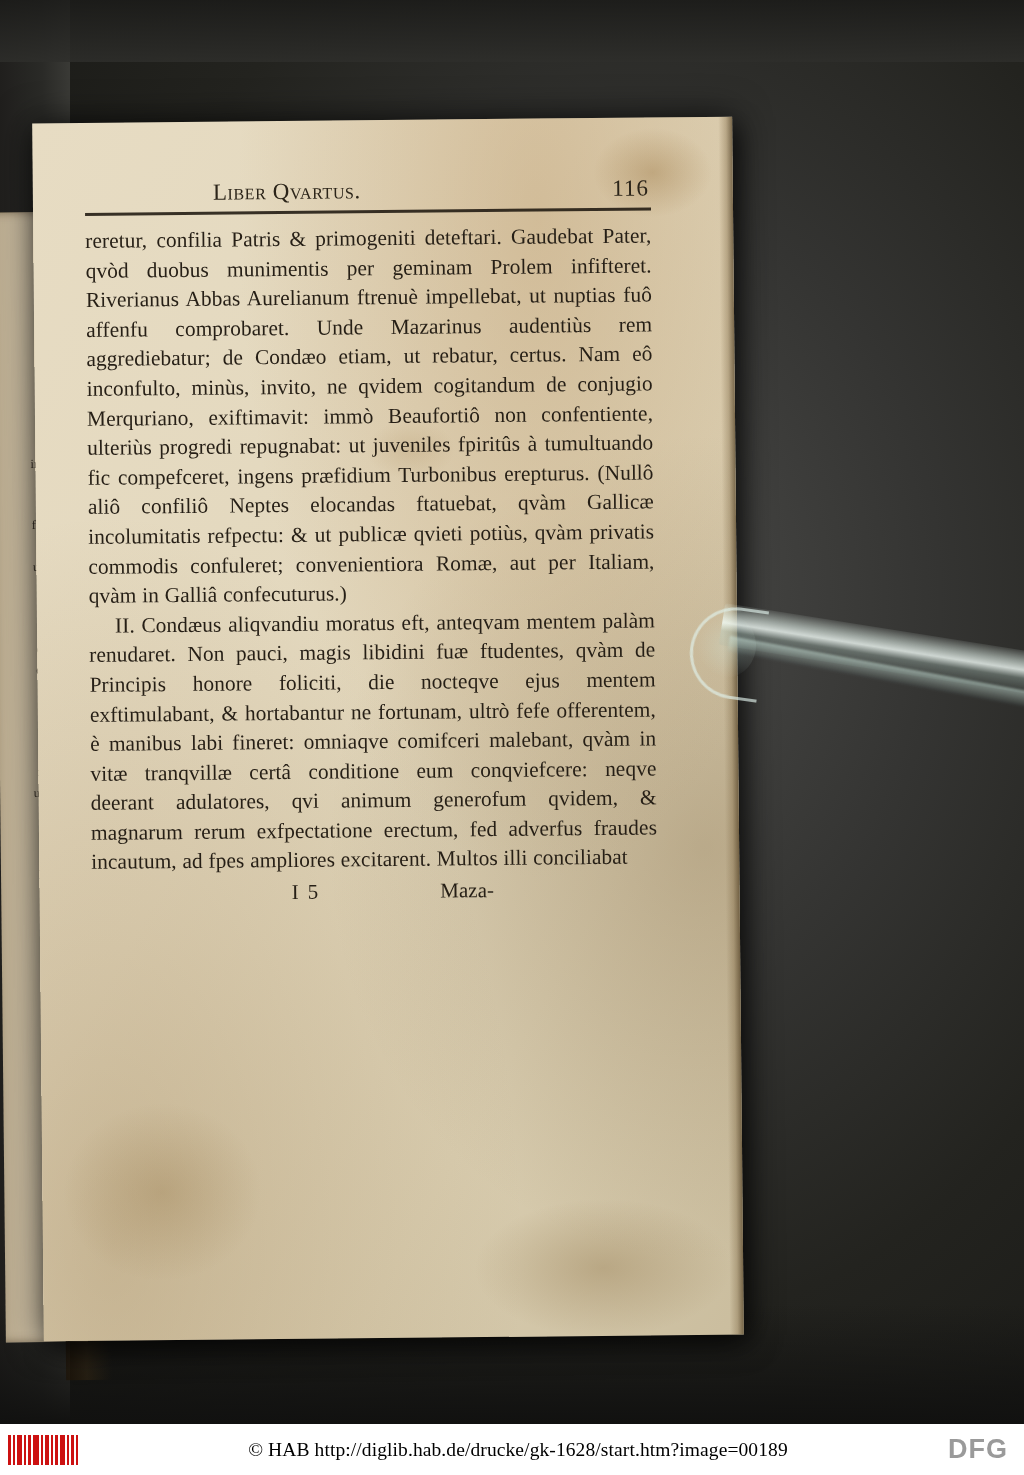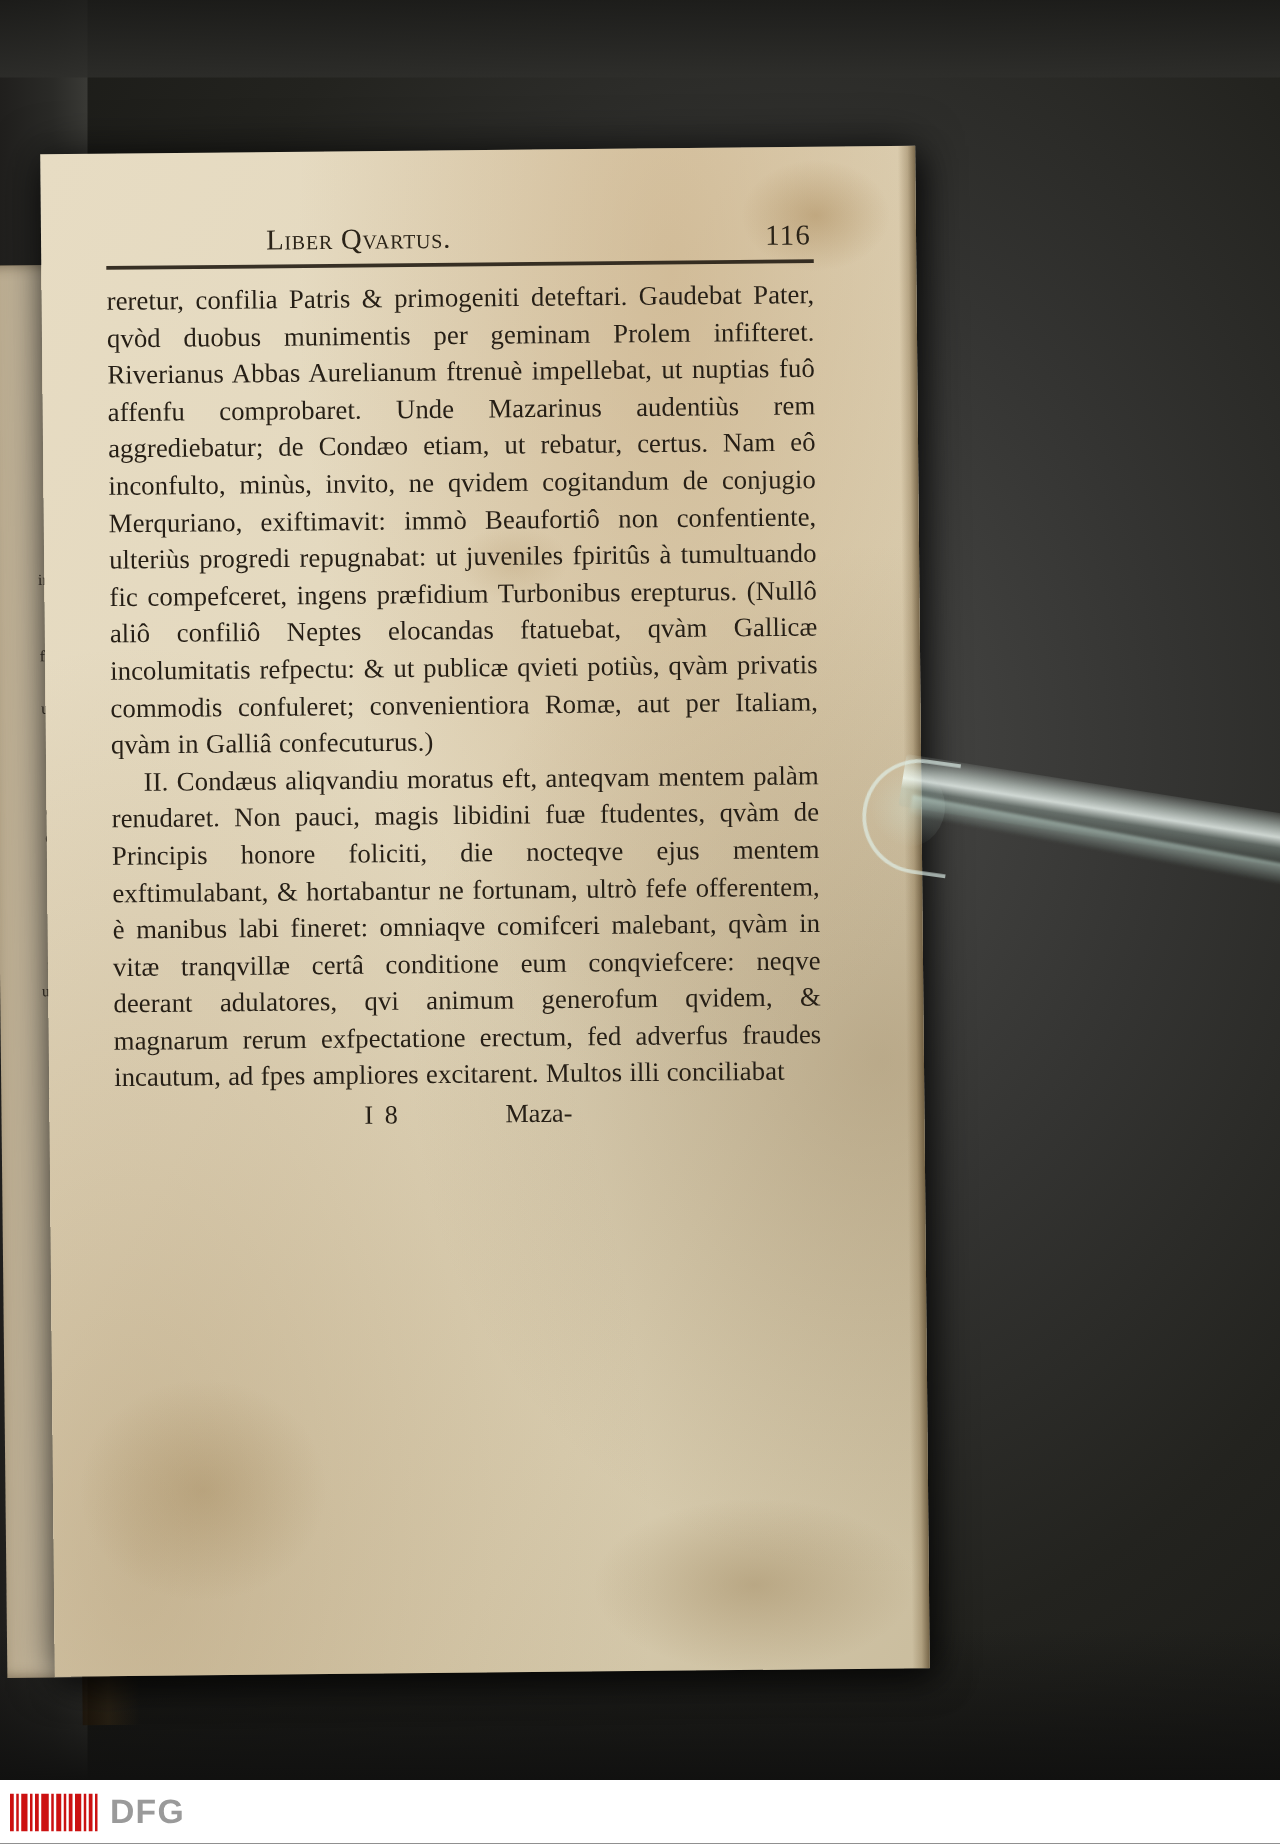--- a/index.html
+++ b/index.html
@@ -176,21 +176,21 @@
   #body-text p { margin: 0; }
   #body-text p.indent { text-indent: 26px; }
   #footline {
     margin-top: 4px;
     width: 566px;
     display: flex;
     font-size: 21px;
     color: #261f16;
   }
   #signature { margin-left: 200px; letter-spacing: 2px; }
-  #catchword { margin-left: 84px; }
+  #catchword { margin-left: 120px; }
 
   
   #glass {
     position: absolute;
     left: 690px;
     top: 590px;
     width: 345px;
     height: 175px;
     pointer-events: none;
   }
@@ -338,21 +338,21 @@
         </div>
 
         <div id="rule"></div>
 
         <div id="body-text">
           <p>reretur, confilia Patris &amp; primogeniti deteftari. Gaudebat Pater, qvòd duobus munimentis per geminam Prolem infifteret. Riverianus Abbas Aurelianum ftrenuè impellebat, ut nuptias fuô affenfu comprobaret. Unde Mazarinus audentiùs rem aggrediebatur; de Condæo etiam, ut rebatur, certus. Nam eô inconfulto, minùs, invito, ne qvidem cogitandum de conjugio Merquriano, exiftimavit: immò Beaufortiô non confentiente, ulteriùs progredi repugnabat: ut juveniles fpiritûs à tumultuando fic compefceret, ingens præfidium Turbonibus erepturus. (Nullô aliô confiliô Neptes elocandas ftatuebat, qvàm Gallicæ incolumitatis refpectu: &amp; ut publicæ qvieti potiùs, qvàm privatis commodis confuleret; convenientiora Romæ, aut per Italiam, qvàm in Galliâ confecuturus.)</p>
           <p class="indent">II. Condæus aliqvandiu moratus eft, anteqvam mentem palàm renudaret. Non pauci, magis libidini fuæ ftudentes, qvàm de Principis honore foliciti, die nocteqve ejus mentem exftimulabant, &amp; hortabantur ne fortunam, ultrò fefe offerentem, è manibus labi fineret: omniaqve comifceri malebant, qvàm in vitæ tranqvillæ certâ conditione eum conqviefcere: neqve deerant adulatores, qvi animum generofum qvidem, &amp; magnarum rerum exfpectatione erectum, fed adverfus fraudes incautum, ad fpes ampliores excitarent. Multos illi conciliabat</p>
         </div>
 
         <div id="footline">
-          <span id="signature">I 8</span>
+          <span id="signature">I 5</span>
           <span id="catchword">Maza-</span>
         </div>
 
       </div>
     </div>
   </div>
 
   <div id="glass">
     <div class="blade"></div>
     <div class="blade2"></div>
@@ -371,14 +371,15 @@
       <i style="width:6px"></i>
       <i style="width:2px"></i>
       <i style="width:4px"></i>
     <i style="width:2px"></i>
       <i style="width:3px"></i>
       <i style="width:5px"></i>
       <i style="width:2px"></i>
     <i style="width:3px"></i>
       <i style="width:2px"></i>
   </div>
+  <div id="caption-text">© HAB http://diglib.hab.de/drucke/gk-1628/start.htm?image=00189</div>
   <div id="dfg-logo">DFG</div>
 </div>
 
 </body></html>

